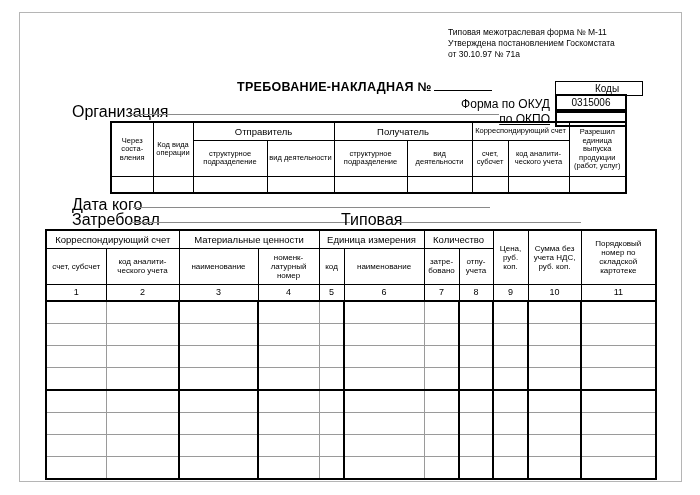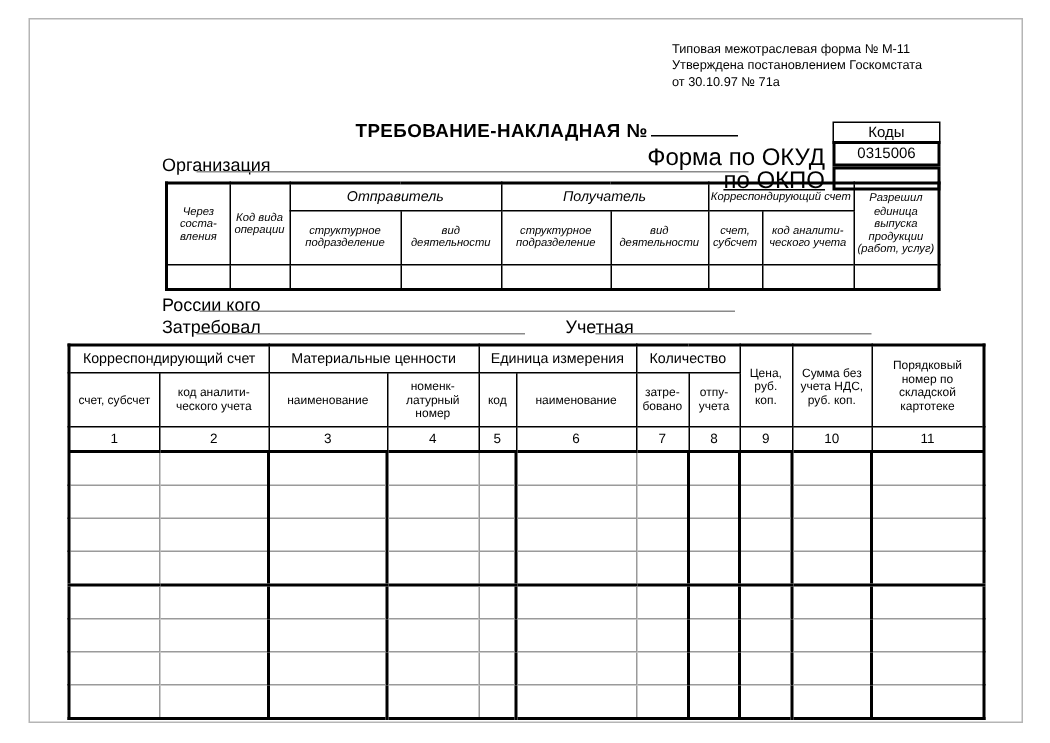--- a/index.html
+++ b/index.html
@@ -10,32 +10,32 @@
 
   
   .approval{left:448px;top:27px;width:215px;font-size:8.5px;line-height:11px;}
   .approval span{display:block;}
 
   
   .title{left:212px;top:80px;font-size:12.5px;font-weight:bold;letter-spacing:.3px;white-space:nowrap;margin-left:25px;}
   .num-blank{display:inline-block;width:58px;border-bottom:1.5px solid #000;height:10px;margin-left:2px;}
 
   
-  .code-label{width:150px;text-align:right;font-size:16px;}
+  .code-label{width:150px;text-align:right;font-size:12px;}
   .codes-box{width:70px;border:1px solid #000;font-size:10px;text-align:center;}
   .codes-box.thick{border-width:2px;width:68px;}
 
   
-  .lbl{font-size:12px;white-space:nowrap;margin-left:36px;}
+  .lbl{font-size:16px;white-space:nowrap;}
   .fill{border-bottom:1px solid #8a8a8a;height:11px;}
 
   
   .ht{border-collapse:collapse;table-layout:fixed;width:515px;border:2px solid #000;}
   .ht th,.ht td{border:1px solid #000;font-weight:normal;font-size:7.5px;line-height:8.5px;
-                padding:0 1px;text-align:center;vertical-align:middle;overflow:hidden;font-style:italic;}
+                padding:0 1px;text-align:center;vertical-align:middle;overflow:hidden;}
   .ht .grp{font-size:9.5px;line-height:11px;}
   .ht .r1{height:18px;} .ht .r2{height:36px;} .ht .hb td{height:15px;}
 
   
   .mt{border-collapse:collapse;table-layout:fixed;width:610px;border:2px solid #000;}
   .mt th{border:1px solid #000;font-weight:normal;font-size:8px;line-height:9px;
          padding:0 1px;text-align:center;vertical-align:middle;overflow:hidden;}
   .mt .grp{font-size:9.5px;line-height:11px;}
   .mt .rg{height:18px;} .mt .rs{height:36px;}
   .mt .num td{border:1px solid #000;border-bottom:2px solid #000;height:13px;
@@ -54,21 +54,21 @@
   <div class="abs approval">
     <span>Типовая межотраслевая форма № М-11</span>
     <span>Утверждена постановлением Госкомстата</span>
     <span>от 30.10.97 № 71а</span>
   </div>
 
   <div class="abs title"><span>ТРЕБОВАНИЕ-НАКЛАДНАЯ №</span><span class="num-blank"></span></div>
 
   <div class="abs code-label" style="left:400px;top:97px;">Форма по ОКУД</div>
   <div class="abs code-label" style="left:400px;top:112px;text-decoration:underline;">по ОКПО</div>
-  <div class="abs codes-box" style="left:555px;top:81px;height:13px;line-height:13px;">Коды</div>
+  <div class="abs codes-box" style="left:555px;top:81px;height:13px;line-height:13px;padding-left:16px;">Коды</div>
   <div class="abs codes-box thick" style="left:555px;top:94px;height:13px;line-height:13px;">0315006</div>
   <div class="abs codes-box thick" style="left:555px;top:111px;height:12px;line-height:12px;"></div>
 
   <div class="abs lbl" style="left:72px;top:103px;">Организация</div>
   <div class="abs fill" style="left:131px;top:103px;width:368px;"></div>
 
   <table class="abs ht" style="left:110px;top:121px;">
     <colgroup>
         <col style="width:42px">
         <col style="width:40px">
@@ -104,25 +104,25 @@
           <td></td>
           <td></td>
           <td></td>
           <td></td>
           <td></td>
           <td></td>
     </tr>
   </tbody>
     </table>
 
-  <div class="abs lbl" style="left:72px;top:196px;">России кого</div>
+  <div class="abs lbl" style="left:72px;top:196px;">Дата кого</div>
   <div class="abs fill" style="left:133px;top:196px;width:357px;"></div>
   <div class="abs lbl" style="left:72px;top:211px;">Затребовал</div>
   <div class="abs fill" style="left:131px;top:211px;width:219px;"></div>
-  <div class="abs lbl" style="left:341px;top:211px;">Учетная</div>
+  <div class="abs lbl" style="left:341px;top:211px;">Типовая</div>
   <div class="abs fill" style="left:397px;top:211px;width:184px;"></div>
 
   <table class="abs mt" style="left:45px;top:229px;">
     <colgroup>
         <col style="width:60px">
         <col style="width:73px">
         <col style="width:79px">
         <col style="width:61px">
       <col style="width:25px">
         <col style="width:80px">

